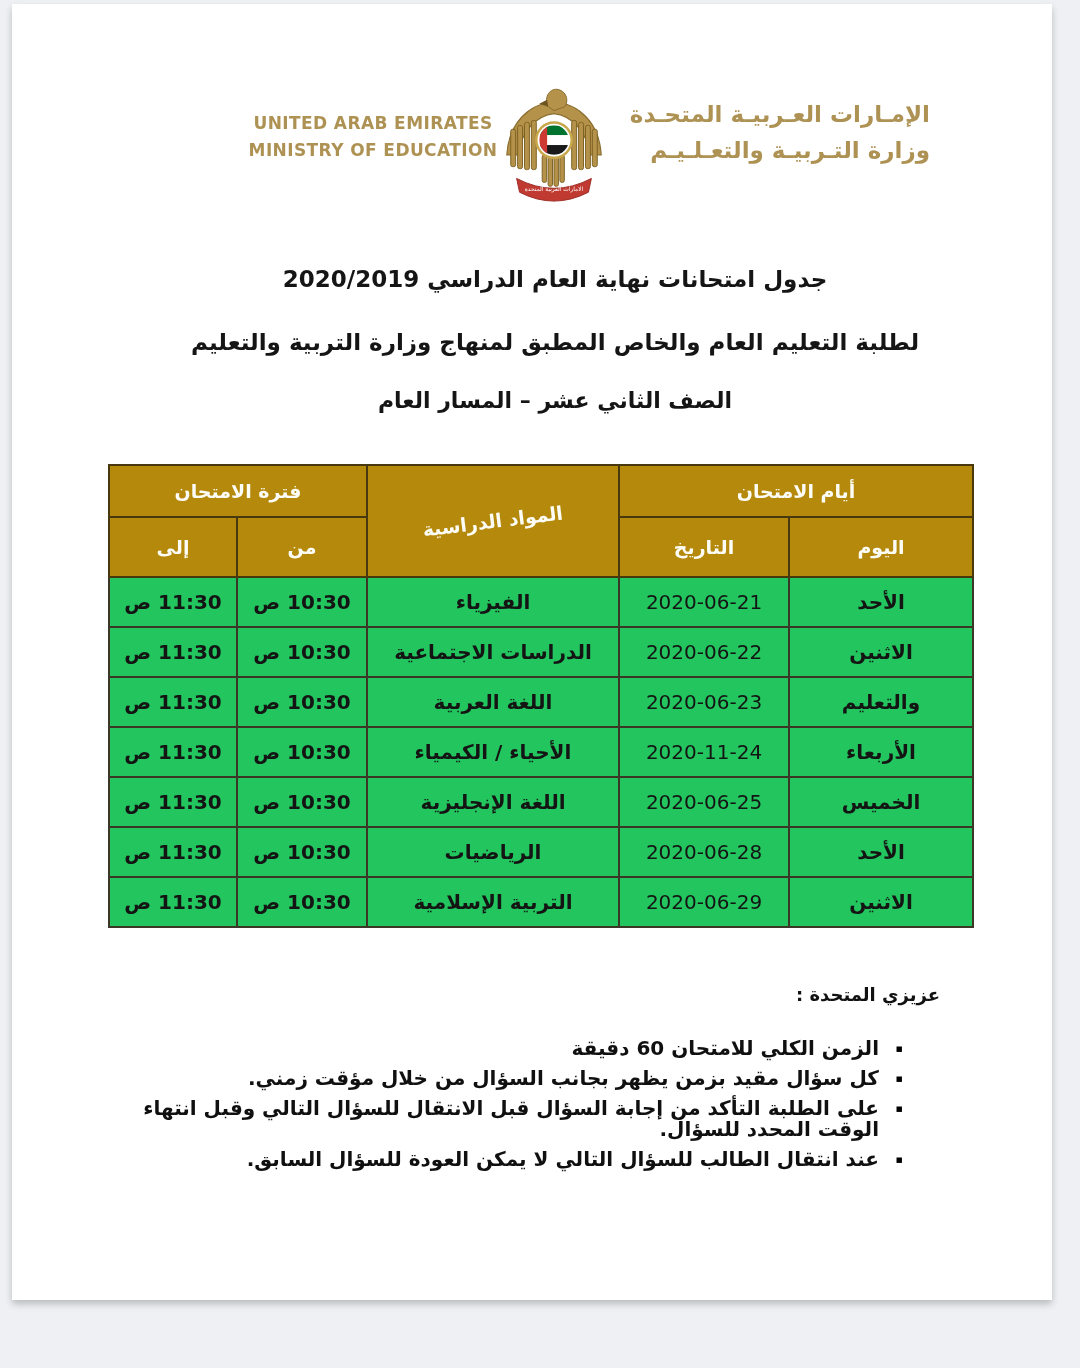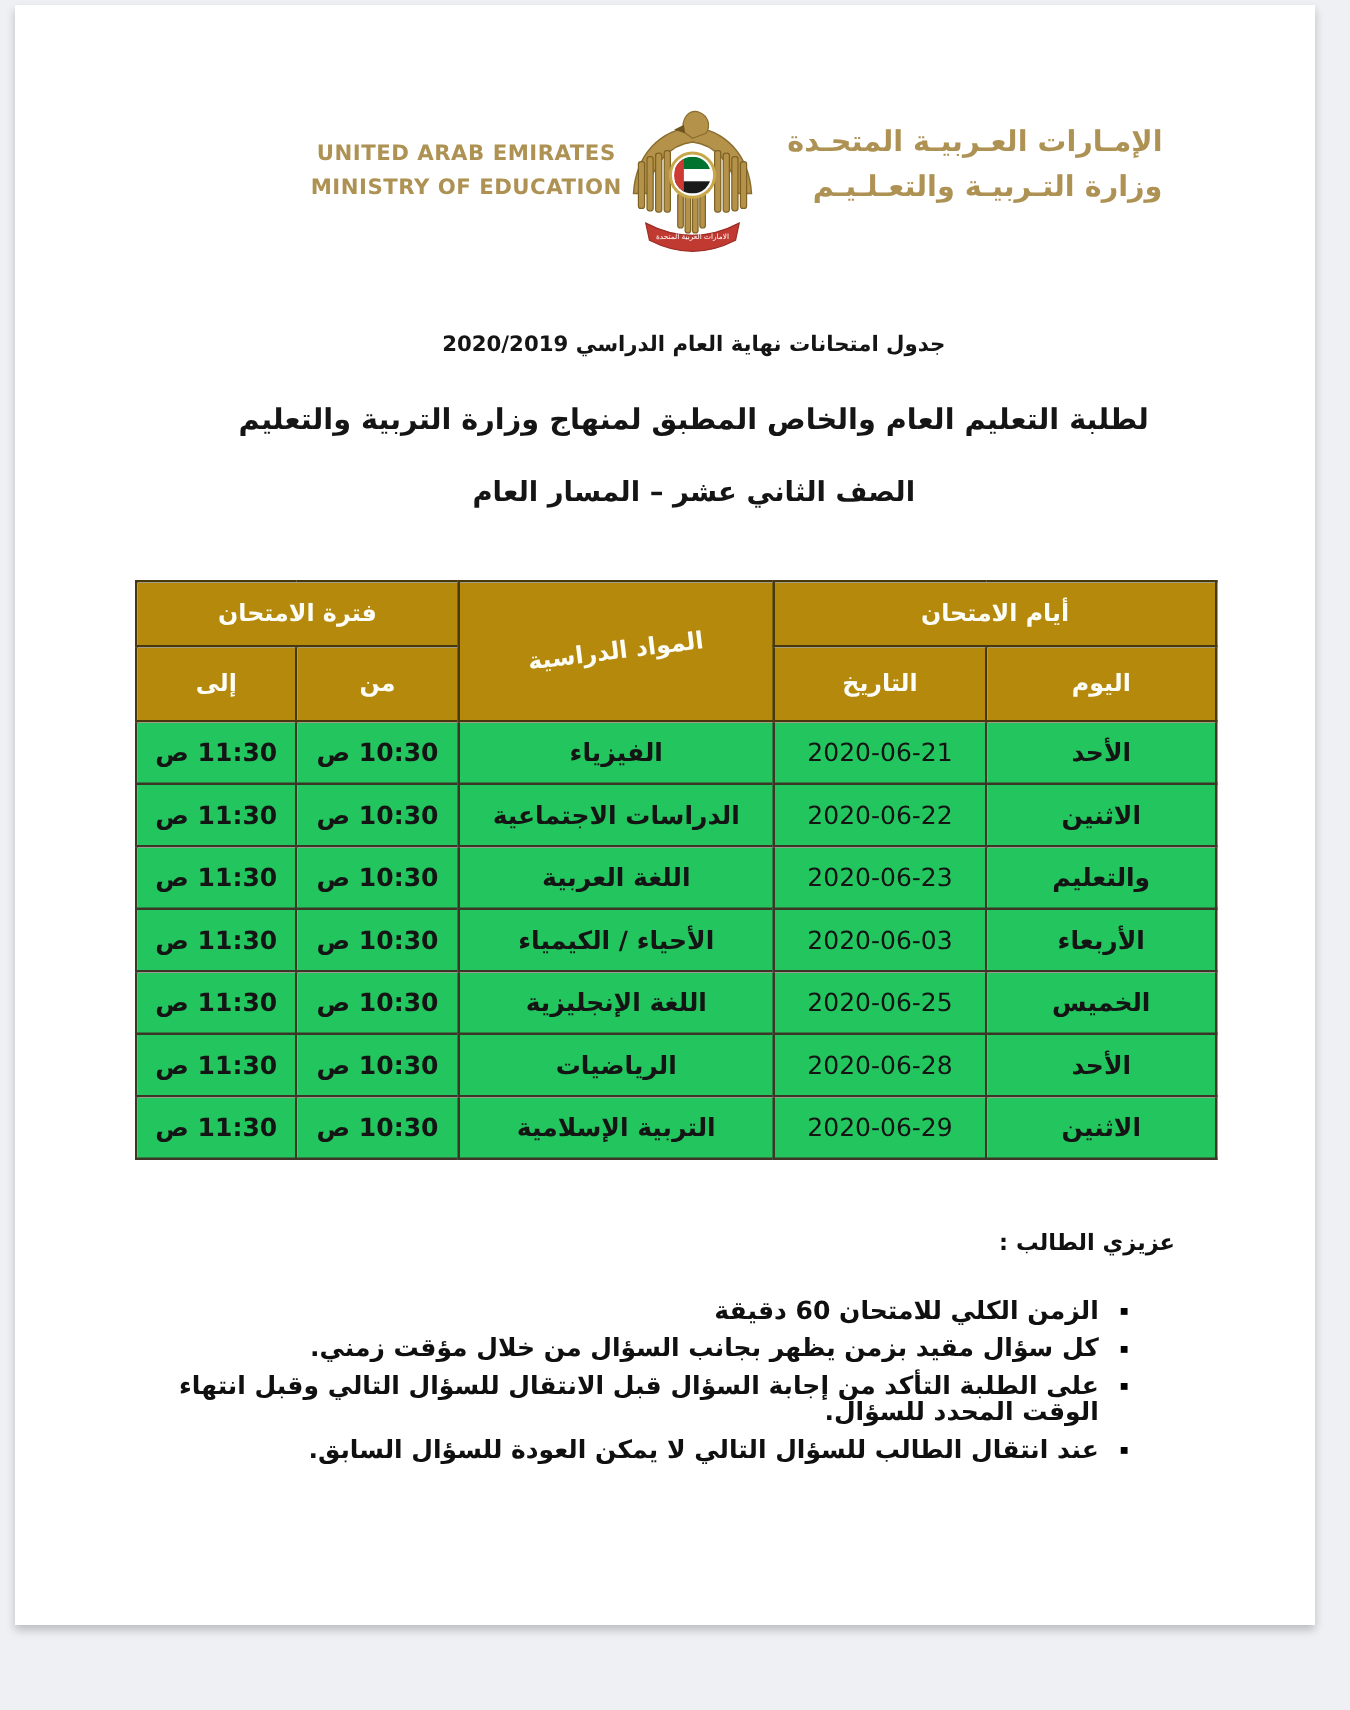--- a/index.html
+++ b/index.html
@@ -23,21 +23,21 @@
   .emblem{position:absolute;left:483px;top:80px;width:118px;height:126px;}
   .ar-name{
     position:absolute;right:122px;top:92px;direction:rtl;
     text-align:right;font-weight:bold;font-size:23px;line-height:36px;color:#ae9254;
   }
   
   .titles{
     position:absolute;left:23px;top:262px;width:1040px;
     direction:rtl;text-align:center;color:#151515;
   }
-  .titles .t1{font-size:17px;font-weight:bold;margin:0 0 37px 0;}
+  .titles .t1{font-size:23px;font-weight:bold;margin:0 0 37px 0;}
   .titles .t2{font-size:23px;font-weight:bold;margin:0 0 33px 0;}
   .titles .t3{font-size:22px;font-weight:bold;margin:0;}
   
   table.exam{
     position:absolute;left:96px;top:460px;
     border-collapse:collapse;table-layout:fixed;
     direction:rtl;
   }
   table.exam th,table.exam td{
     border:2px solid #3c3626;text-align:center;vertical-align:middle;
@@ -179,21 +179,21 @@
         </tr>
         <tr>
           <td class="c-day">والتعليم</td>
           <td class="c-date">2020-06-23</td>
           <td class="c-subject">اللغة العربية</td>
           <td class="c-from">10:30 ص</td>
           <td class="c-to">11:30 ص</td>
         </tr>
         <tr>
           <td class="c-day">الأربعاء</td>
-          <td class="c-date">2020-06-03</td>
+          <td class="c-date">2020-11-24</td>
           <td class="c-subject">الأحياء / الكيمياء</td>
           <td class="c-from">10:30 ص</td>
           <td class="c-to">11:30 ص</td>
         </tr>
         <tr>
           <td class="c-day">الخميس</td>
           <td class="c-date">2020-06-25</td>
           <td class="c-subject">اللغة الإنجليزية</td>
           <td class="c-from">10:30 ص</td>
           <td class="c-to">11:30 ص</td>
@@ -208,21 +208,21 @@
         <tr>
           <td class="c-day">الاثنين</td>
           <td class="c-date">2020-06-29</td>
           <td class="c-subject">التربية الإسلامية</td>
           <td class="c-from">10:30 ص</td>
           <td class="c-to">11:30 ص</td>
         </tr>
       </tbody>
   </table>
 
-  <div class="notes-heading">عزيزي الطالب :</div>
+  <div class="notes-heading">عزيزي المتحدة :</div>
   <ul class="notes" id="notes-list">
       <li>الزمن الكلي للامتحان 60 دقيقة</li>
       <li>كل سؤال مقيد بزمن يظهر بجانب السؤال من خلال مؤقت زمني.</li>
       <li>على الطلبة التأكد من إجابة السؤال قبل الانتقال للسؤال التالي وقبل انتهاء الوقت المحدد للسؤال.</li>
       <li>عند انتقال الطالب للسؤال التالي لا يمكن العودة للسؤال السابق.</li>
     </ul>
 
 </div>
 
 </body></html>

